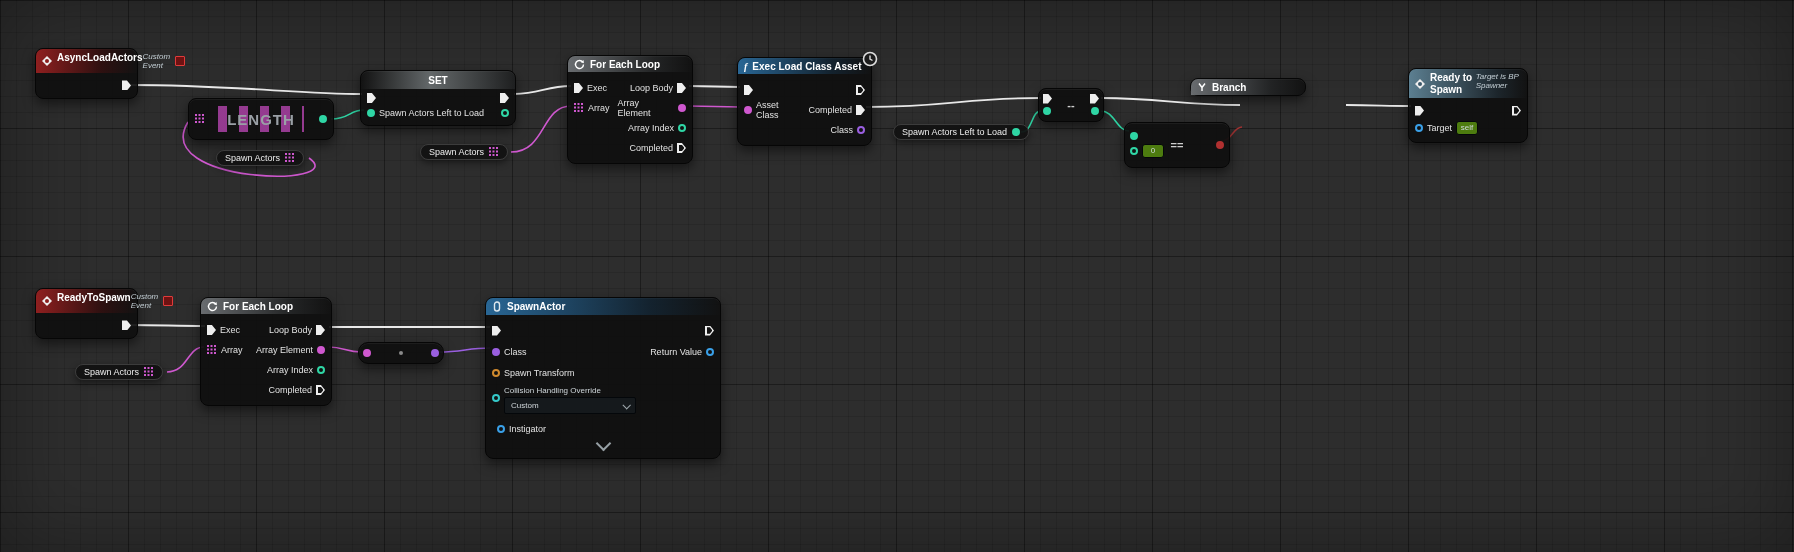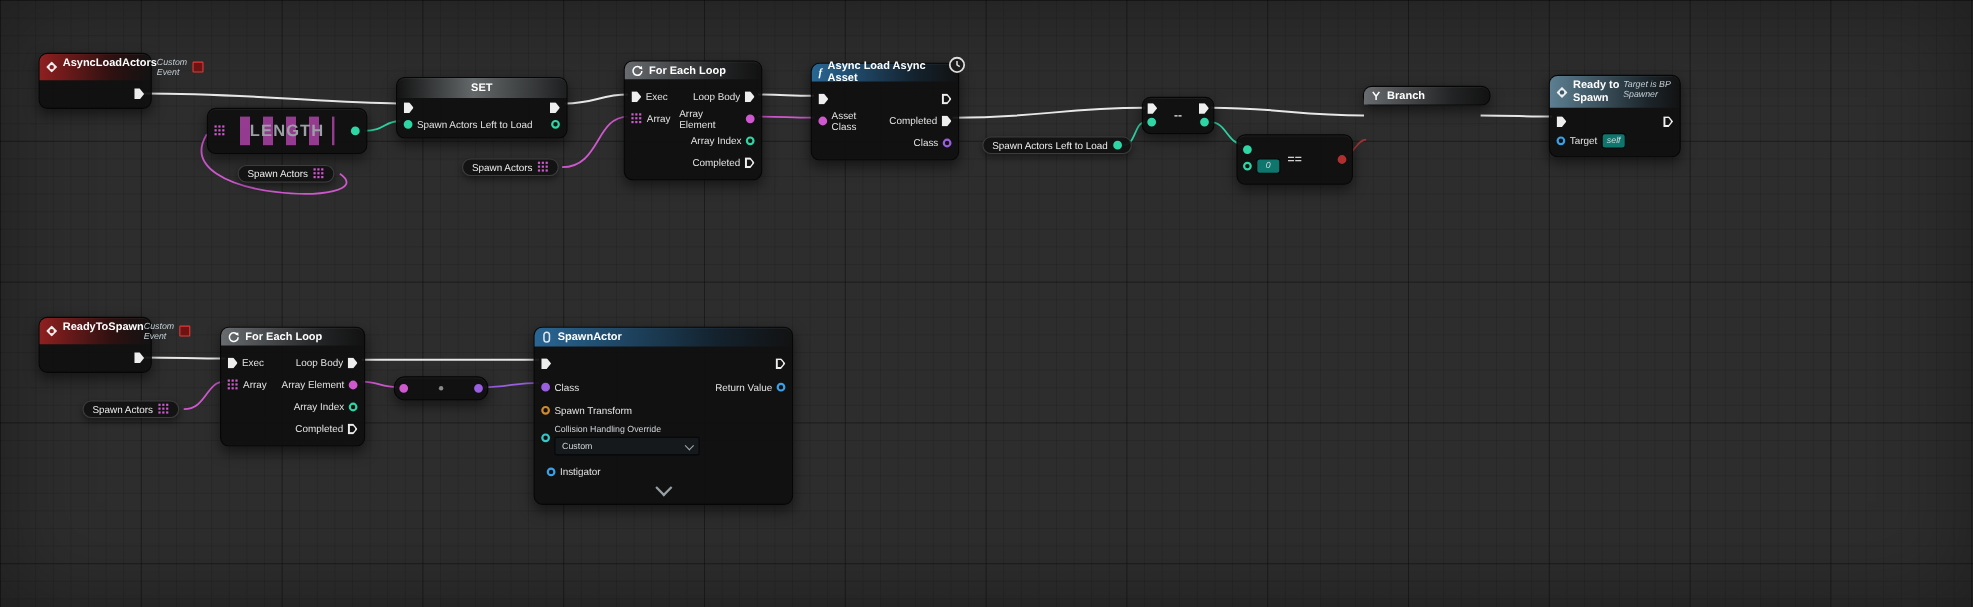--- a/index.html
+++ b/index.html
@@ -51,23 +51,23 @@
     box-shadow:3.5px 0,7px 0,0 3.5px,3.5px 3.5px,7px 3.5px,0 7px,3.5px 7px,7px 7px;}
 
   .delegate{width:8px;height:8px;margin-left:auto;border:1px solid #e03a3a;
     background:#6e1212;border-radius:1px;flex:0 0 auto;}
 
   .cap{position:absolute;z-index:2;display:flex;align-items:center;gap:5px;
     padding:2px 8px;background:rgba(18,18,18,.95);border:1px solid #3c3c3c;
     border-radius:9px;color:#ececec;font-size:9px;
     box-shadow:0 3px 7px rgba(0,0,0,.45);}
 
-  .inbox{background:#0f766e;border:1px solid #04070a;border-radius:3px;
+  .inbox{background:#4d7c0f;border:1px solid #04070a;border-radius:3px;
     min-width:14px;height:12px;line-height:12px;padding:0 3px;font-size:8px;
-    color:#cfd8dc;text-align:center;font-style:italic;}
+    color:#cfd8dc;text-align:center;}
   .select{display:flex;align-items:center;justify-content:space-between;
     width:118px;height:15px;background:#15191c;border:1px solid #04070a;
     border-radius:2px;padding:0 6px;font-size:8px;color:#d0d6da;}
   .caret{width:5px;height:5px;border-right:1.5px solid #9fa8ad;
     border-bottom:1.5px solid #9fa8ad;transform:rotate(45deg) translateY(-1px);}
   .chev{width:9px;height:9px;border-right:2px solid #97a0a5;
     border-bottom:2px solid #97a0a5;transform:rotate(45deg);margin-top:-5px;}
 
   .len-body{position:relative;width:100%;height:100%;}
   .stripes{position:absolute;left:50%;top:50%;transform:translate(-50%,-50%);
@@ -207,21 +207,21 @@
     </div>
   </div>
 
   <div class="node" style="left:737px;top:57px;width:133px;">
     <svg class="clock" width="16" height="16" viewBox="0 0 16 16">
         <circle cx="8" cy="8" r="6.5" fill="#1c1c1c" stroke="#ddd" stroke-width="1.6"></circle>
         <path d="M8 4.5 V8 L10.5 9.5" stroke="#ddd" stroke-width="1.4" fill="none"></path>
       </svg>
     <div class="hdr fnblue" style="height:10px;">
       <span style="font-style:italic;font-family:'Liberation Serif',serif;">f</span>
-      <span>Async Load Async Asset</span>
+      <span>Exec Load Class Asset</span>
     </div>
     <div class="rows" style="padding-top:6px;">
       <div class="row">
         <span class="exec"></span>
         <span class="sp"></span>
         <span class="exec h"></span>
       </div>
       <div class="row">
         <span class="dot f" style="--c:#cf58cf"></span>
         <span class="lbl">Asset Class</span>
@@ -265,21 +265,21 @@
       <div class="row" style="height:15px;padding:0 5px;">
         <span class="dot f" style="--c:#2fd6a5"></span>
       </div>
       <div class="row" style="height:15px;padding:0 5px;">
         <span class="dot" style="--c:#2fd6a5"></span>
         <span class="inbox">0</span>
       </div>
     </div>
   </div>
 
-  <div class="node" style="left:1239px;top:78px;width:114px;">
+  <div class="node" style="left:1190px;top:78px;width:114px;">
     <div class="hdr macro" style="height:10px;">
       <svg class="hicon" width="10" height="10" viewBox="0 0 10 10">
           <path d="M5 9 V5.5 M5 5.5 L2 1.5 M5 5.5 L8 1.5" stroke="#fff" stroke-width="1.4" fill="none"></path>
         </svg>
       <span>Branch</span>
     </div>
   </div>
 
   <div class="node" style="left:1408px;top:68px;width:118px;">
     <div class="hdr call">

